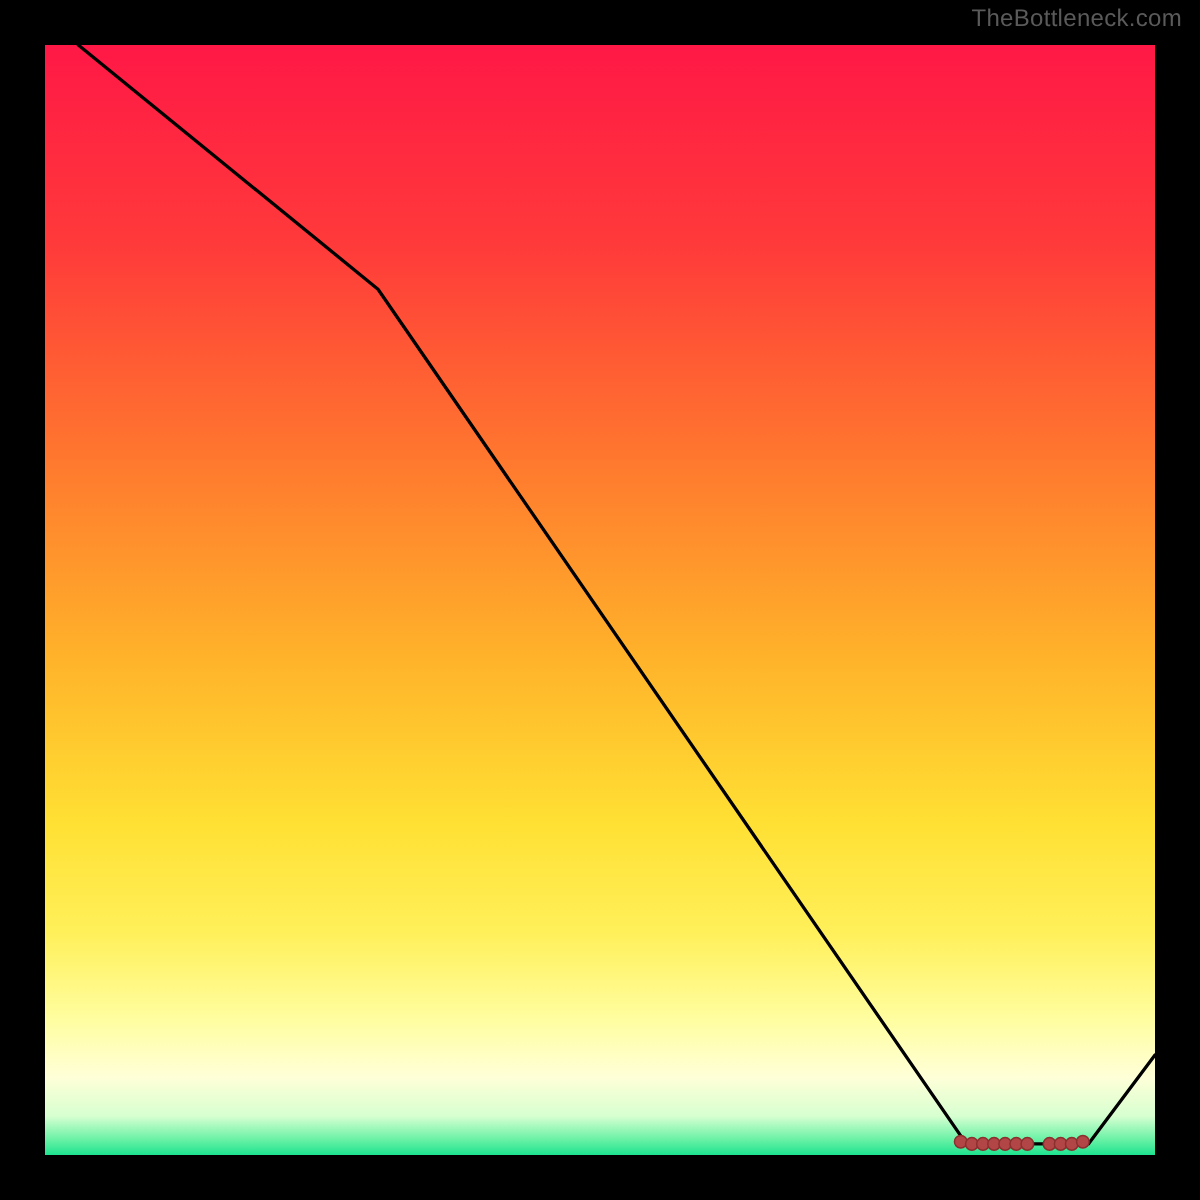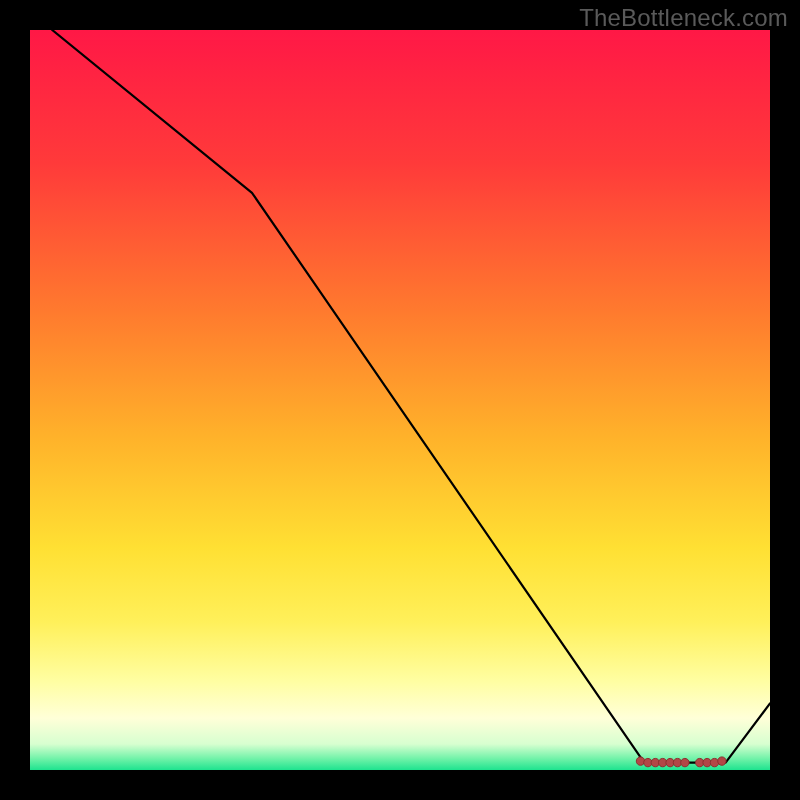--- a/index.html
+++ b/index.html
@@ -15,21 +15,21 @@
     position: relative;
     width: 800px;
     height: 800px;
     background: #000;
   }
   .watermark {
     position: absolute;
     top: 4px;
     right: 12px;
     color: #5a5a5a;
-    font-size: 24px;
+    font-size: 16px;
     font-weight: 500;
     letter-spacing: 0.2px;
     z-index: 30;
   }
   svg.plot {
     position: absolute;
     left: 30px;
     top: 30px;
     width: 740px;
     height: 740px;

